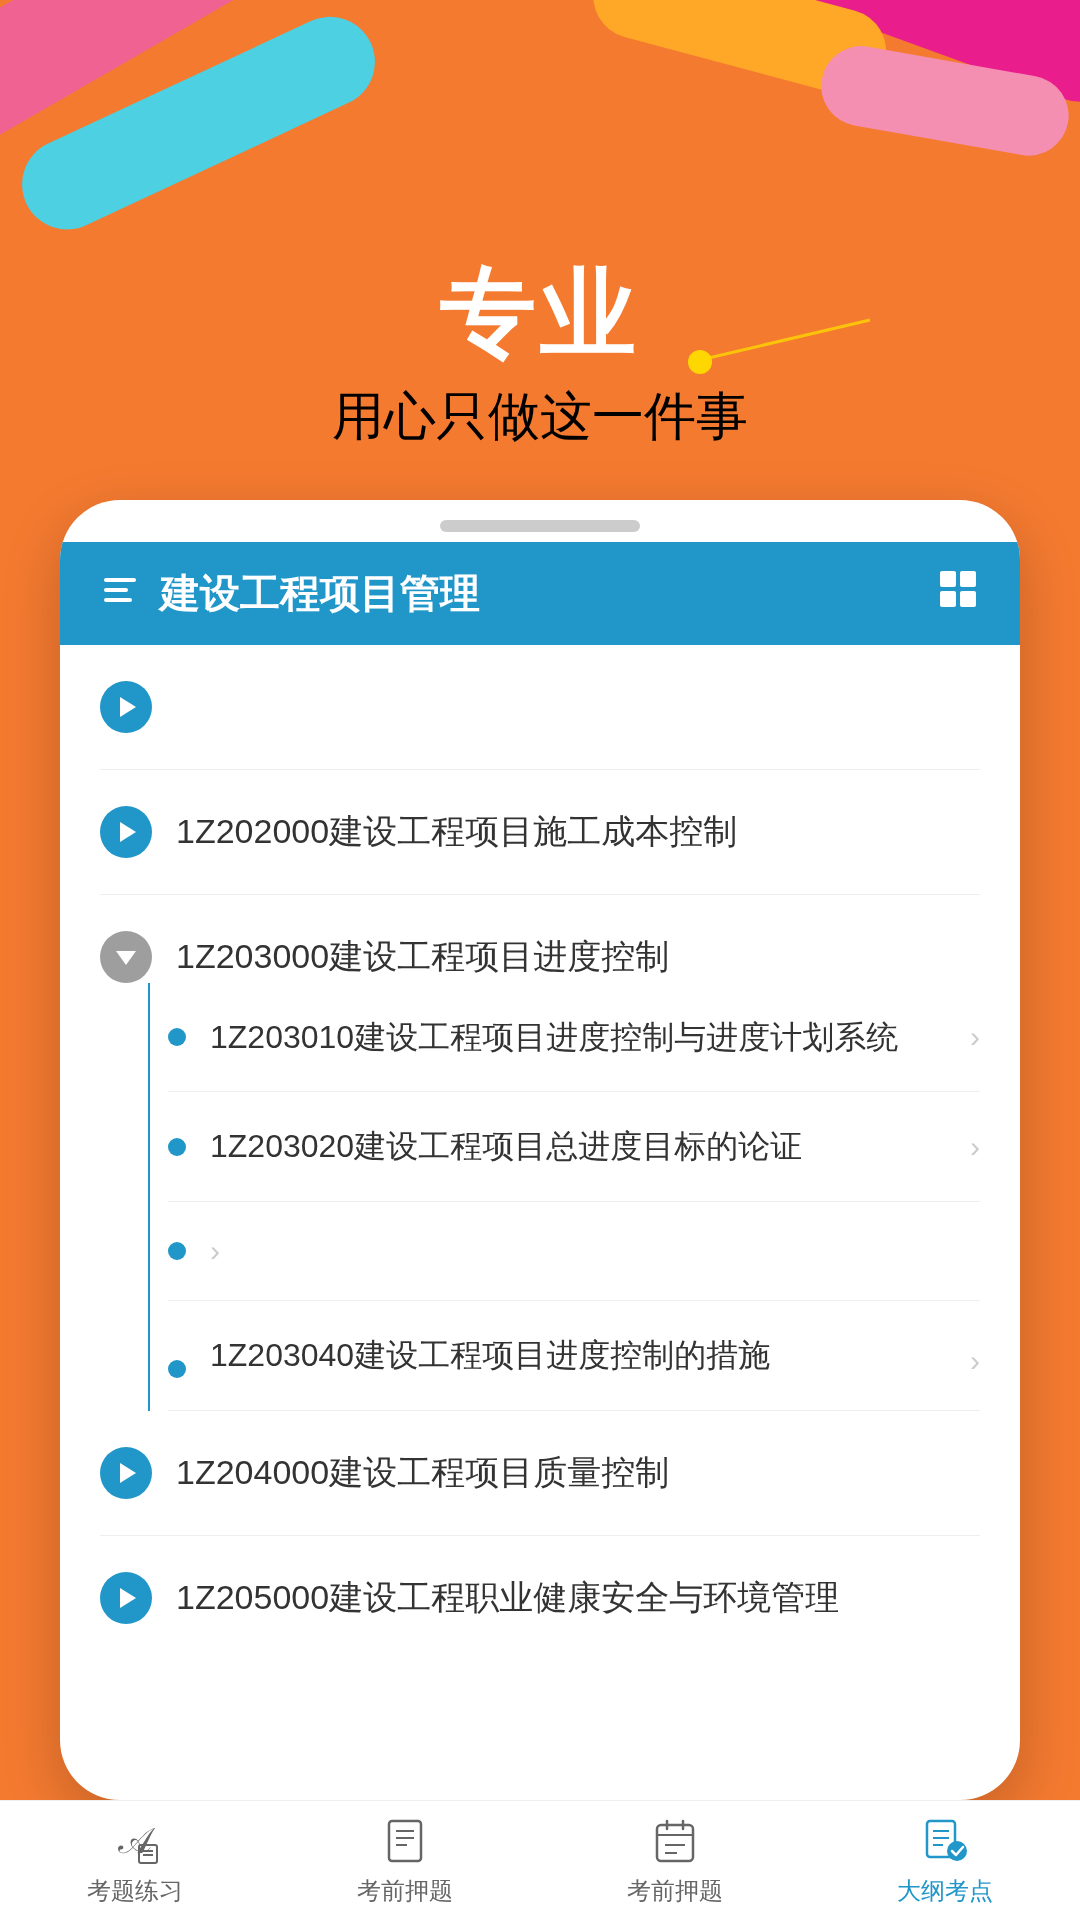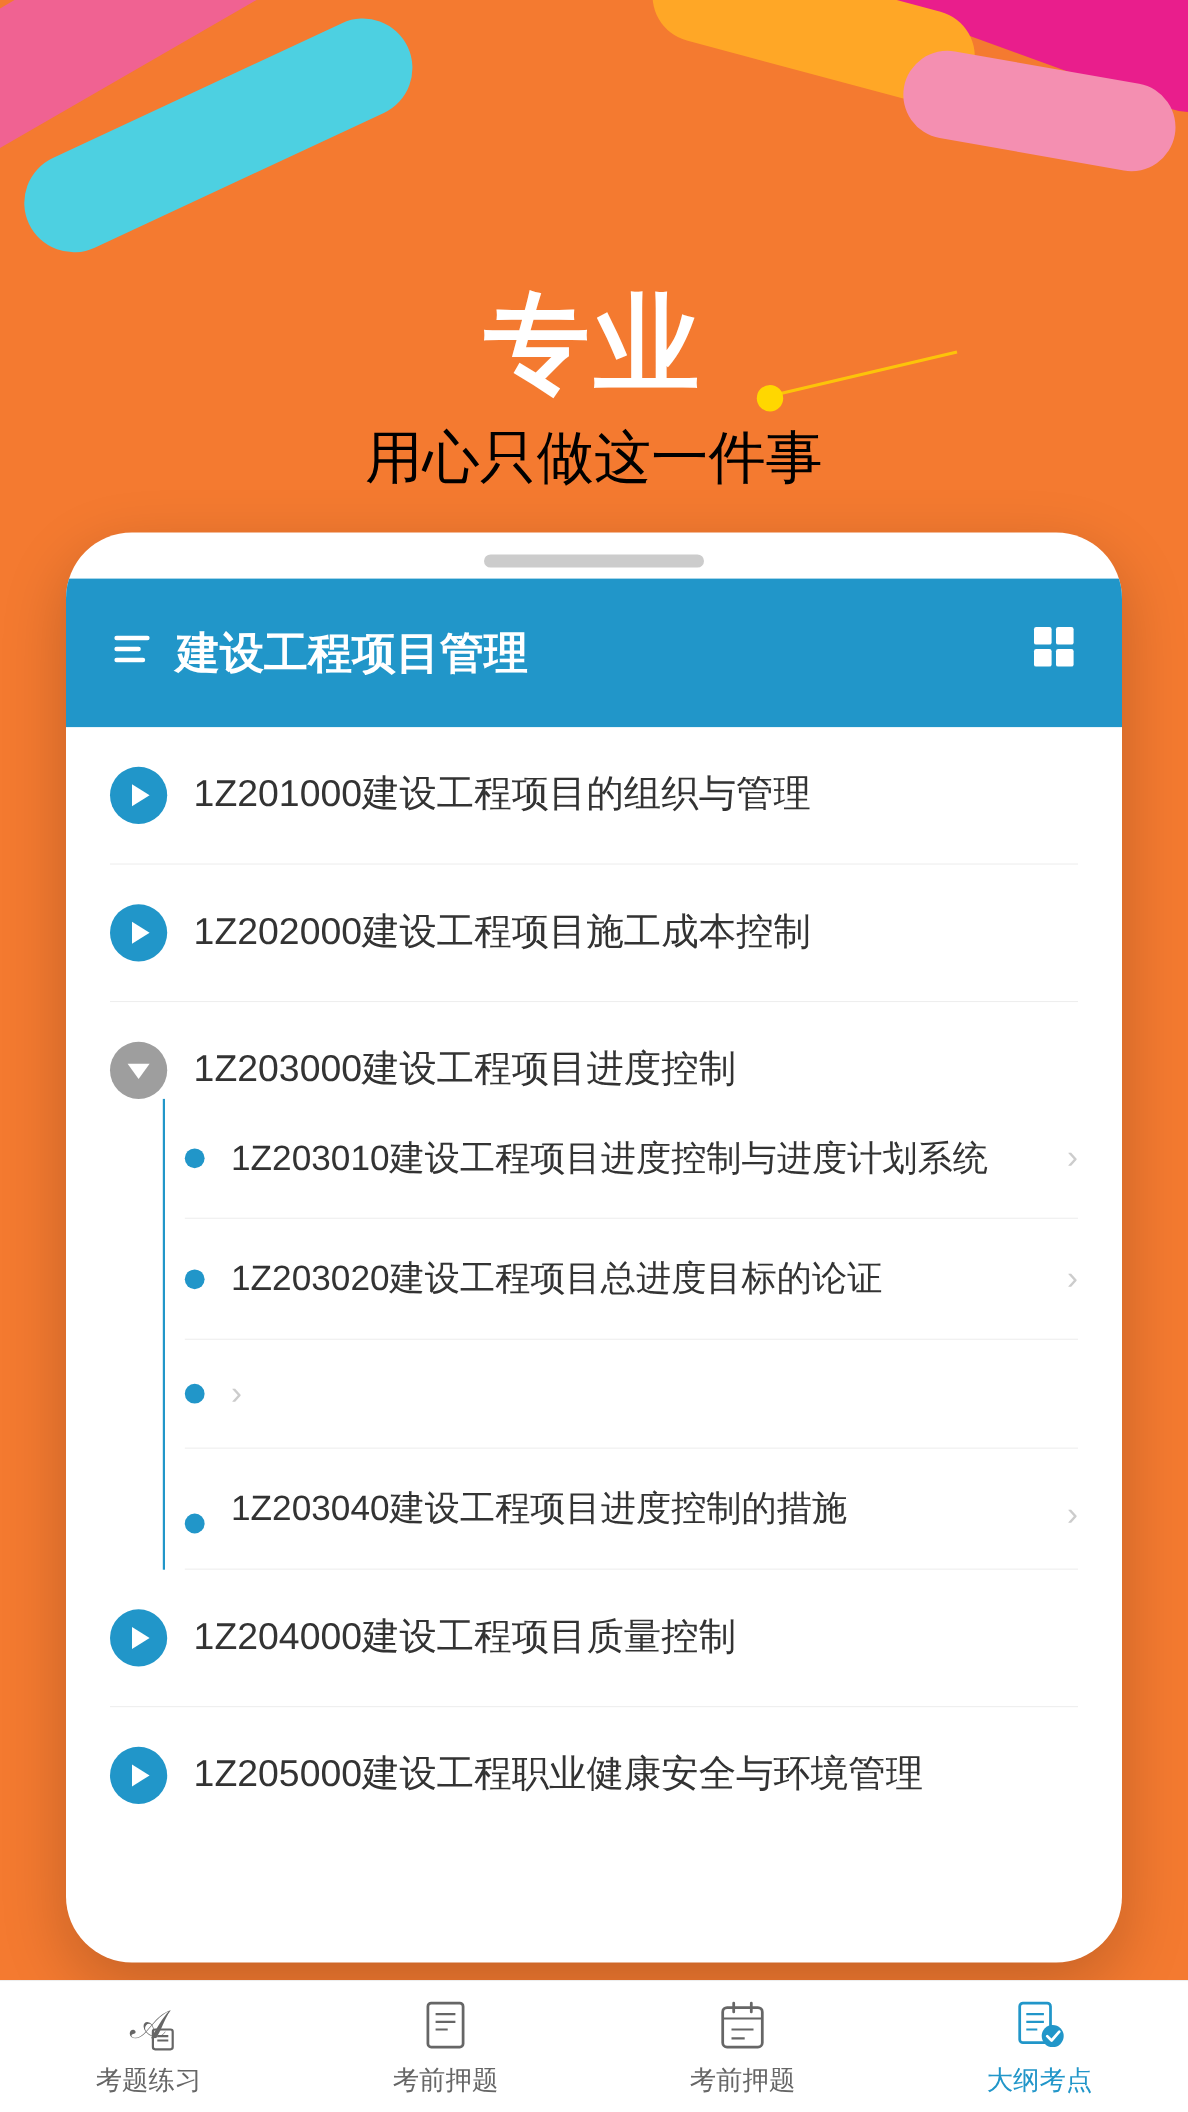--- a/index.html
+++ b/index.html
@@ -24,21 +24,21 @@
       overflow: hidden;
       pointer-events: none;
     }
 
     
     .hero-section {
       position: relative;
       z-index: 2;
       text-align: center;
       padding-top: 260px;
-      padding-bottom: 32px;
+      padding-bottom: 48px;
     }
 
     .hero-title {
       font-size: 96px;
       font-weight: 900;
       color: white;
       letter-spacing: 4px;
       line-height: 1.1;
     }
 
@@ -68,21 +68,21 @@
       border-radius: 6px;
       margin: 20px auto 0;
     }
 
     
     .list-header {
       background: #2196C9;
       display: flex;
       align-items: center;
       justify-content: space-between;
-      padding: 40px 40px;
+      padding: 24px 40px;
       margin-top: 10px;
     }
 
     .list-header-left {
       display: flex;
       align-items: center;
       gap: 20px;
     }
 
     .list-icon {
@@ -291,21 +291,20 @@
   </div>
 
   <div class="menu-list">
 
     <div class="menu-item">
       <div class="item-icon blue">
         <svg viewBox="0 0 28 28" fill="white" xmlns="http://www.w3.org/2000/svg">
           <polygon points="8,4 24,14 8,24" fill="white"></polygon>
         </svg>
       </div>
-      <span class="item-text">1Z201000建设工程项目的组织与管理</span>
     </div>
 
     <div class="menu-item">
       <div class="item-icon blue">
         <svg viewBox="0 0 28 28" fill="white" xmlns="http://www.w3.org/2000/svg">
           <polygon points="8,4 24,14 8,24" fill="white"></polygon>
         </svg>
       </div>
       <span class="item-text">1Z202000建设工程项目施工成本控制</span>
     </div>

